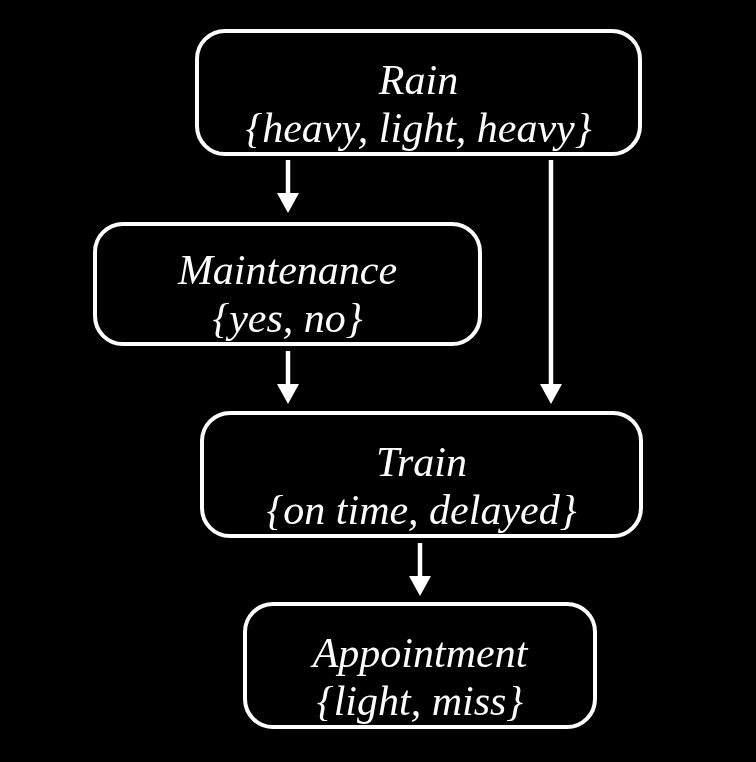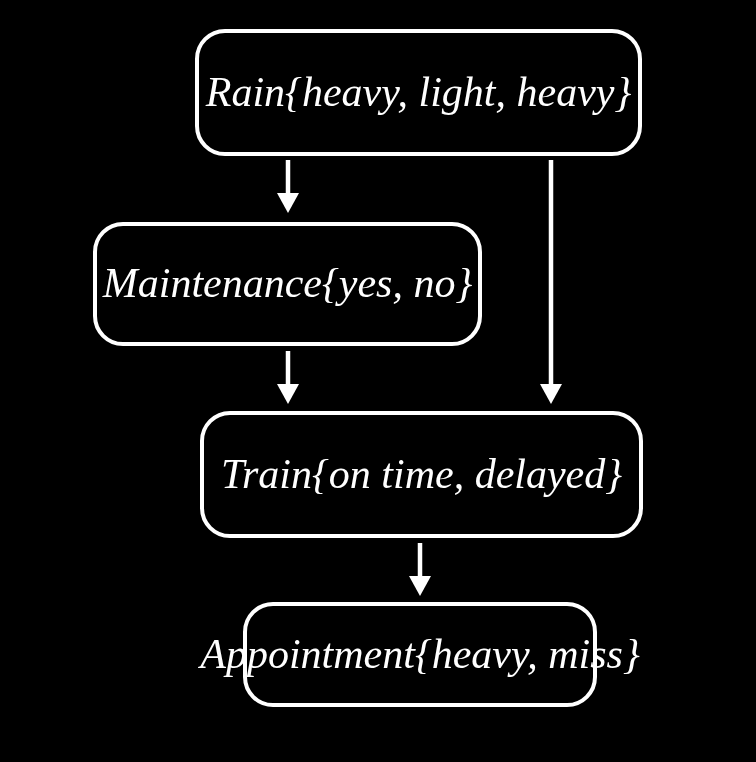--- a/index.html
+++ b/index.html
@@ -18,35 +18,35 @@
   }
   .edges{position:absolute;left:0;top:0;width:756px;height:762px;}
   .edges line{stroke:var(--arrow);stroke-width:4.5;}
   .edges polygon{fill:var(--arrow);}
   .node{
     position:absolute;
     box-sizing:border-box;
     border:4px solid var(--border);
     border-radius:30px;
     display:flex;
-    flex-direction:row;
+    flex-direction:column;
     align-items:center;
-    justify-content:center;
+    justify-content:flex-end;
     text-align:center;
     color:var(--text);
     font-style:italic;
     font-size:42px;
     line-height:1.13;
   }
   .node .label{white-space:nowrap;}
   .node .values{white-space:nowrap;}
   .node-rain{left:195px;top:29px;width:447px;height:127px;}
   .node-maintenance{left:93px;top:222px;width:389px;height:124px;}
   .node-train{left:200px;top:411px;width:443px;height:127px;}
-  .node-appointment{left:243px;top:602px;width:354px;height:105px;}
+  .node-appointment{left:243px;top:602px;width:354px;height:127px;}
 </style>
 </head>
 <body>
 
 <div class="canvas">
 
   <svg class="edges" viewBox="0 0 756 762" aria-hidden="true">
 
     <g>
       <line x1="288" y1="160" x2="288" y2="197"></line>
@@ -79,16 +79,16 @@
     <span class="values">{yes, no}</span>
   </div>
 
   <div class="node node-train">
     <span class="label">Train</span>
     <span class="values">{on time, delayed}</span>
   </div>
 
   <div class="node node-appointment">
     <span class="label">Appointment</span>
-    <span class="values">{heavy, miss}</span>
+    <span class="values">{light, miss}</span>
   </div>
 
 </div>
 
 </body></html>

